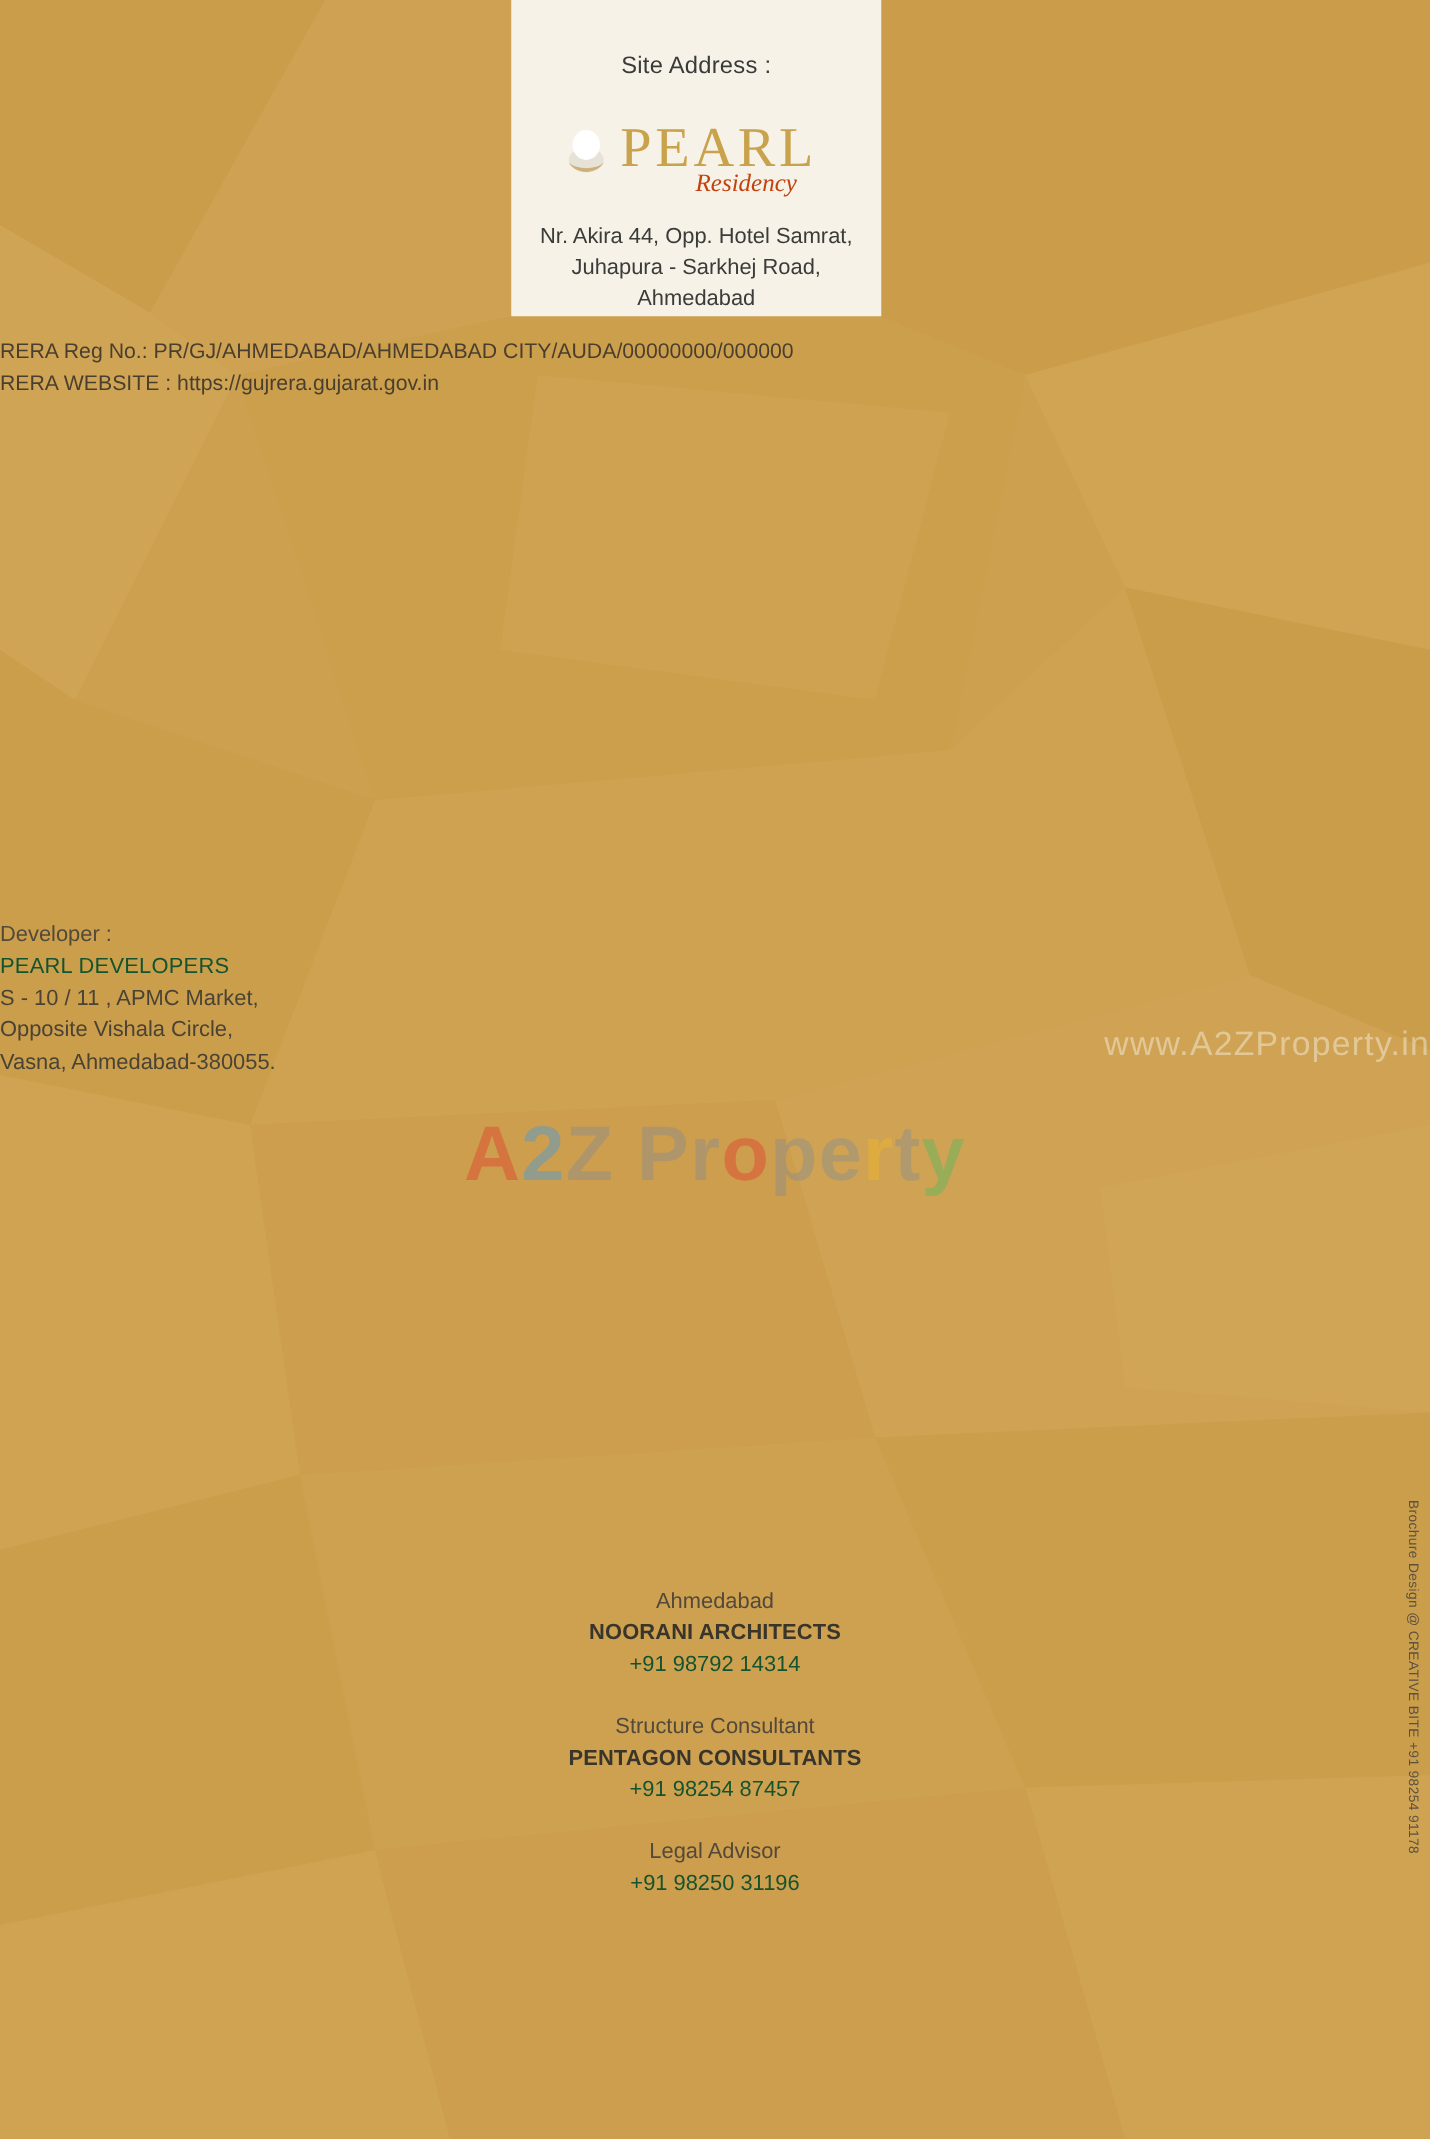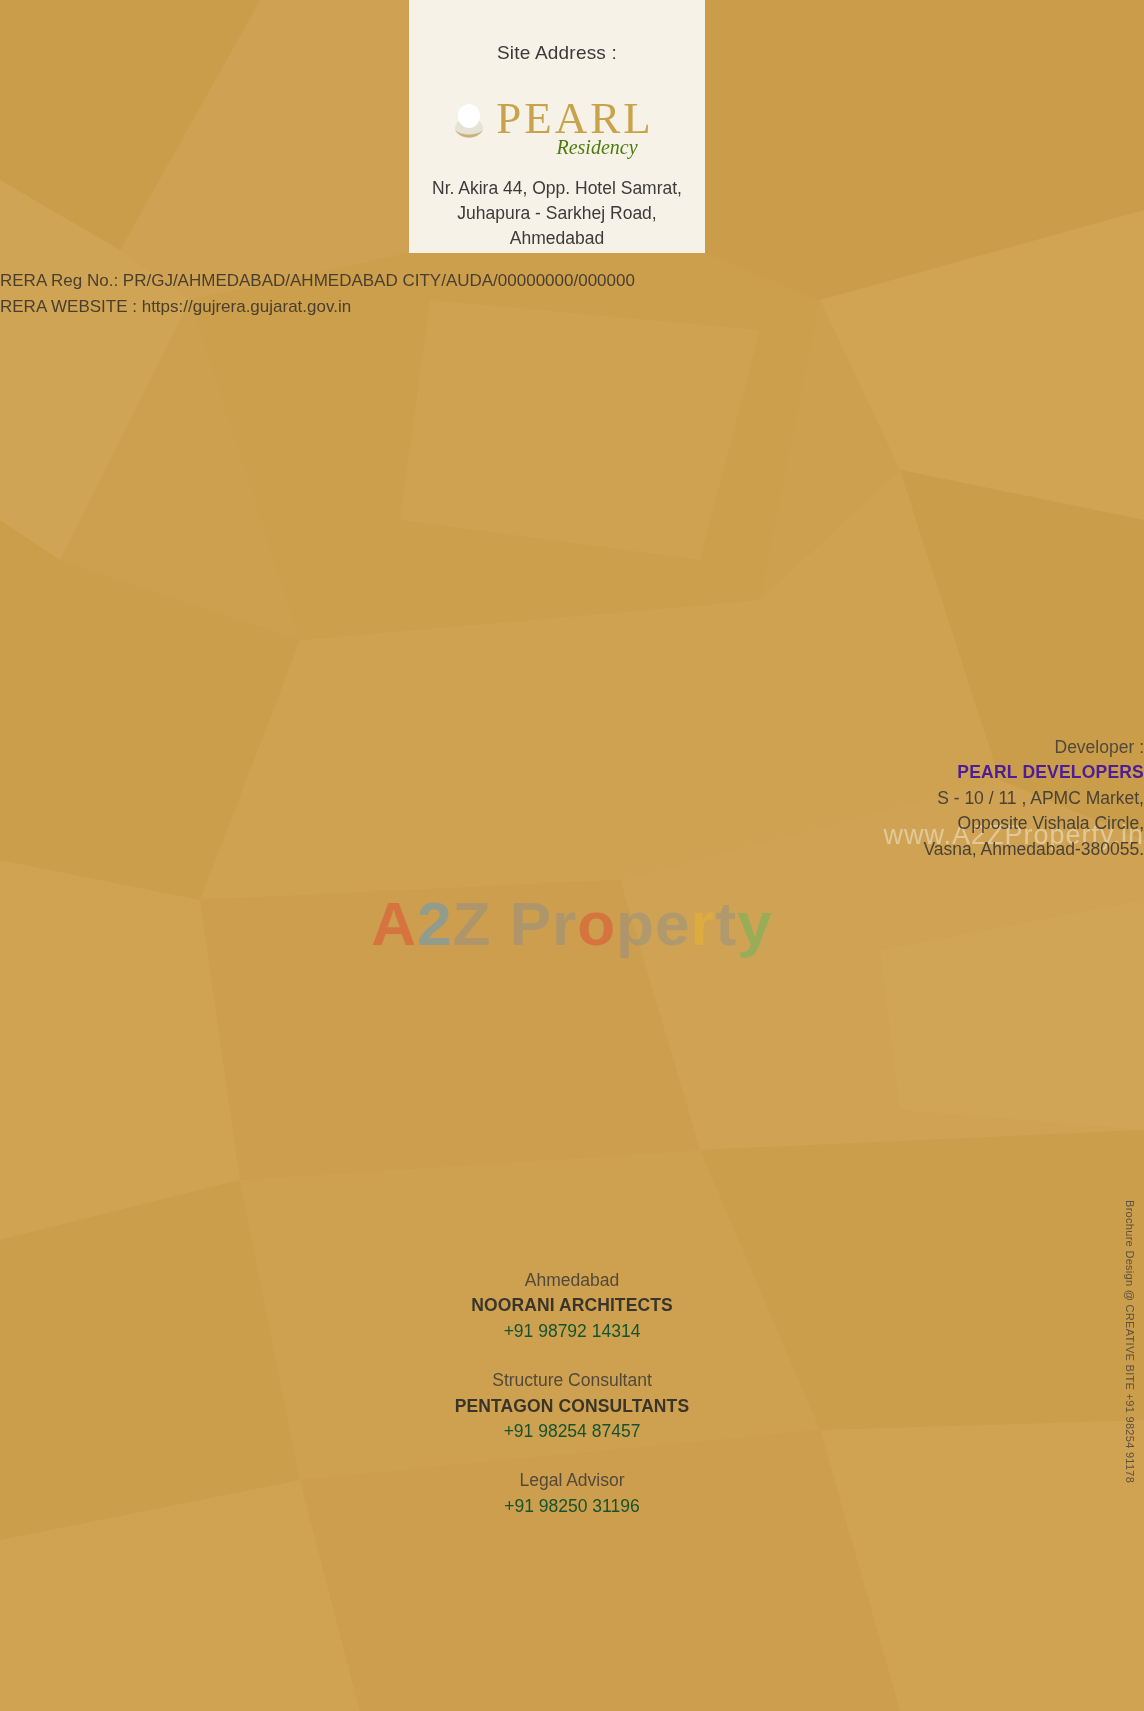--- a/index.html
+++ b/index.html
@@ -60,21 +60,21 @@
     letter-spacing: 3px;
     color: #c9a24c;
     line-height: 1;
     padding-left: 36px;
     margin-top: 32px;
   }
   .logo-residency {
     font-family: "Liberation Serif", serif;
     font-style: italic;
     font-size: 20px;
-    color: #4d7c0f;
+    color: #c2410c;
     line-height: 1;
     margin-top: -4px;
     padding-left: 80px;
   }
   .logo-mark {
     position: absolute;
     left: 38px;
     top: 2px;
     width: 44px;
     height: 44px;
@@ -96,29 +96,29 @@
     font-size: 17px;
     line-height: 1.5;
     color: #4a3f2e;
   }
 
   .developer {
     position: absolute;
     left: 0;
     right: 0;
     top: 735px;
-    text-align: right;
+    text-align: left;
     color: #4a4335;
     font-size: 17.5px;
     line-height: 1.45;
   }
   .developer .label { color: #53493a; }
   .developer .name {
-    font-weight: bold;
-    color: #4c1d95;
+    font-weight: normal;
+    color: #14532d;
     letter-spacing: .2px;
   }
 
   .consultants {
     position: absolute;
     left: 0;
     right: 0;
     top: 1268px;
     text-align: center;
     color: #4a4335;

